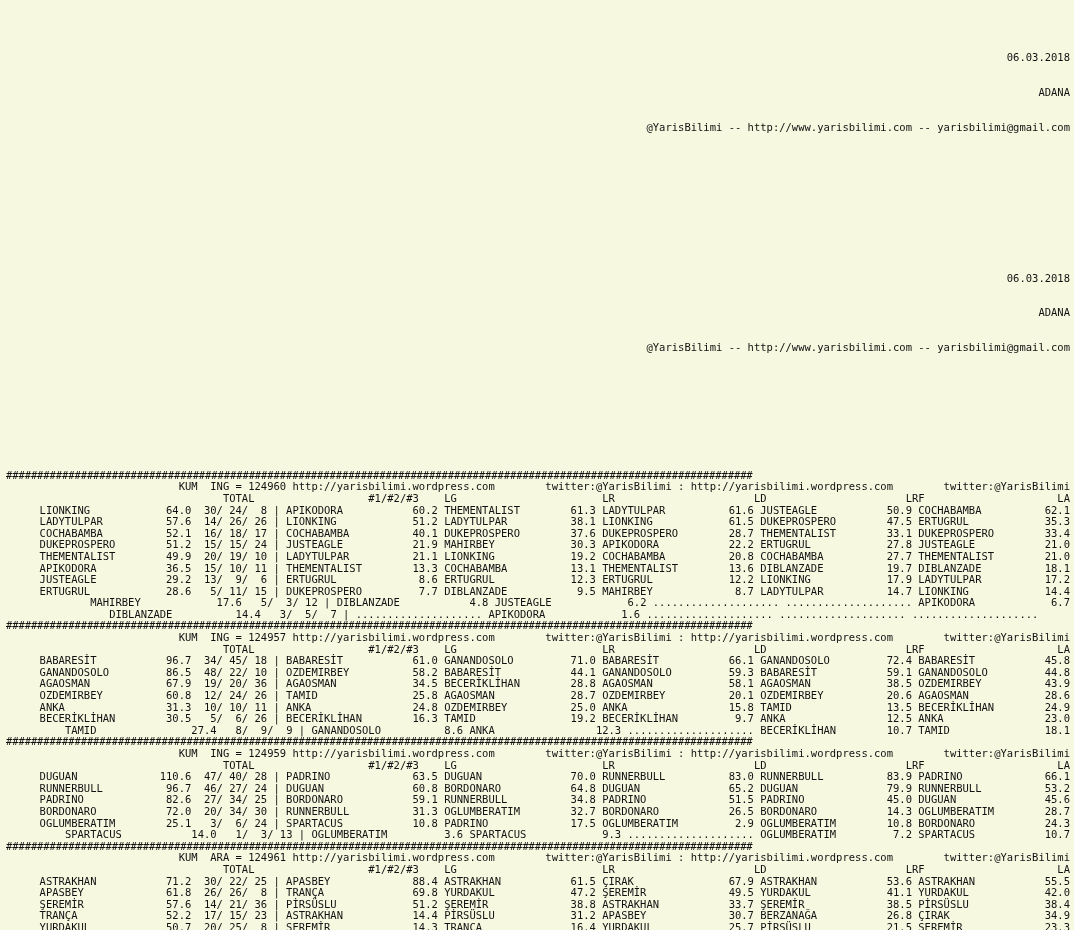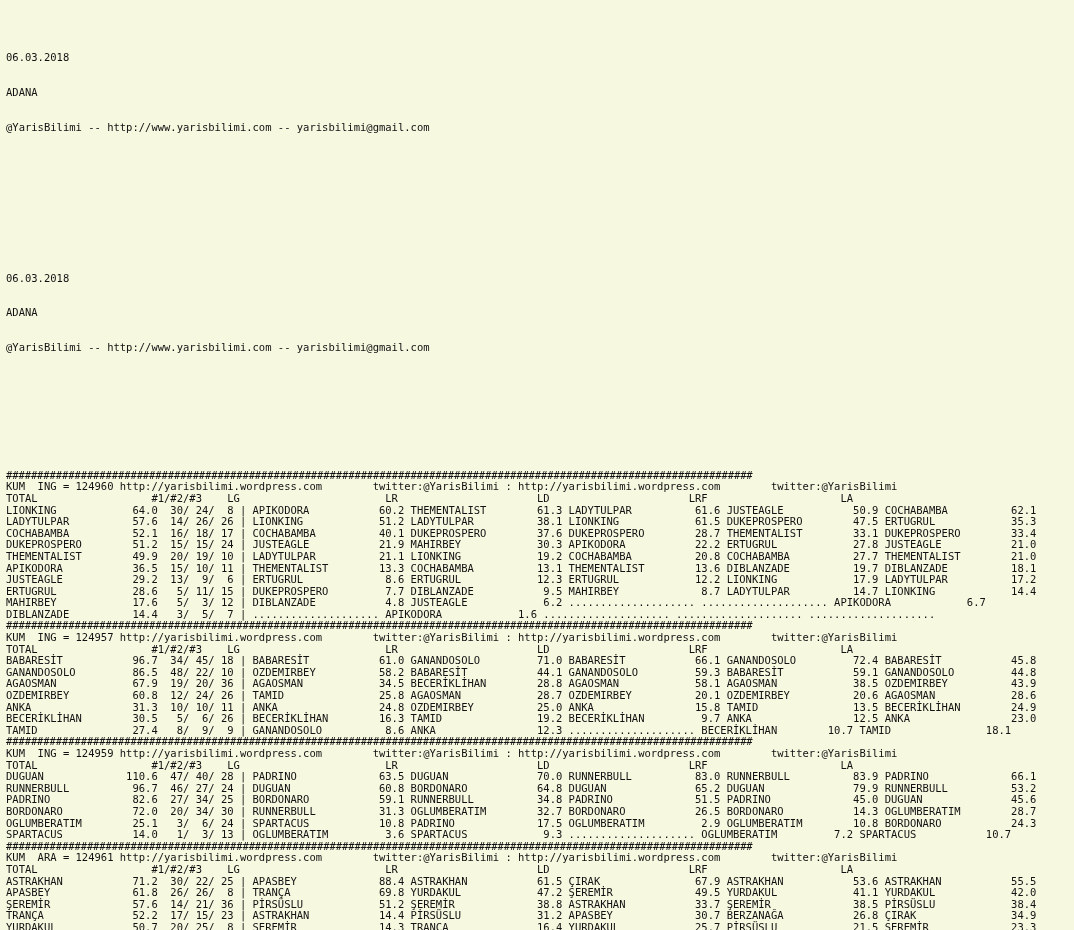--- a/index.html
+++ b/index.html
@@ -28,20 +28,21 @@
   }
   .block {
     white-space: pre;
   }
   .rule {
     white-space: pre;
     letter-spacing: -0.1px;
   }
   .line {
     white-space: pre;
+    text-align: right;
   }
 </style>
 </head>
 <body>
 
 <div id="page">
   <div class="hdr">
     <div class="line">06.03.2018</div>
     <div class="line">ADANA</div>
     <div class="line">@YarisBilimi -- http://www.yarisbilimi.com -- yarisbilimi@gmail.com</div>

